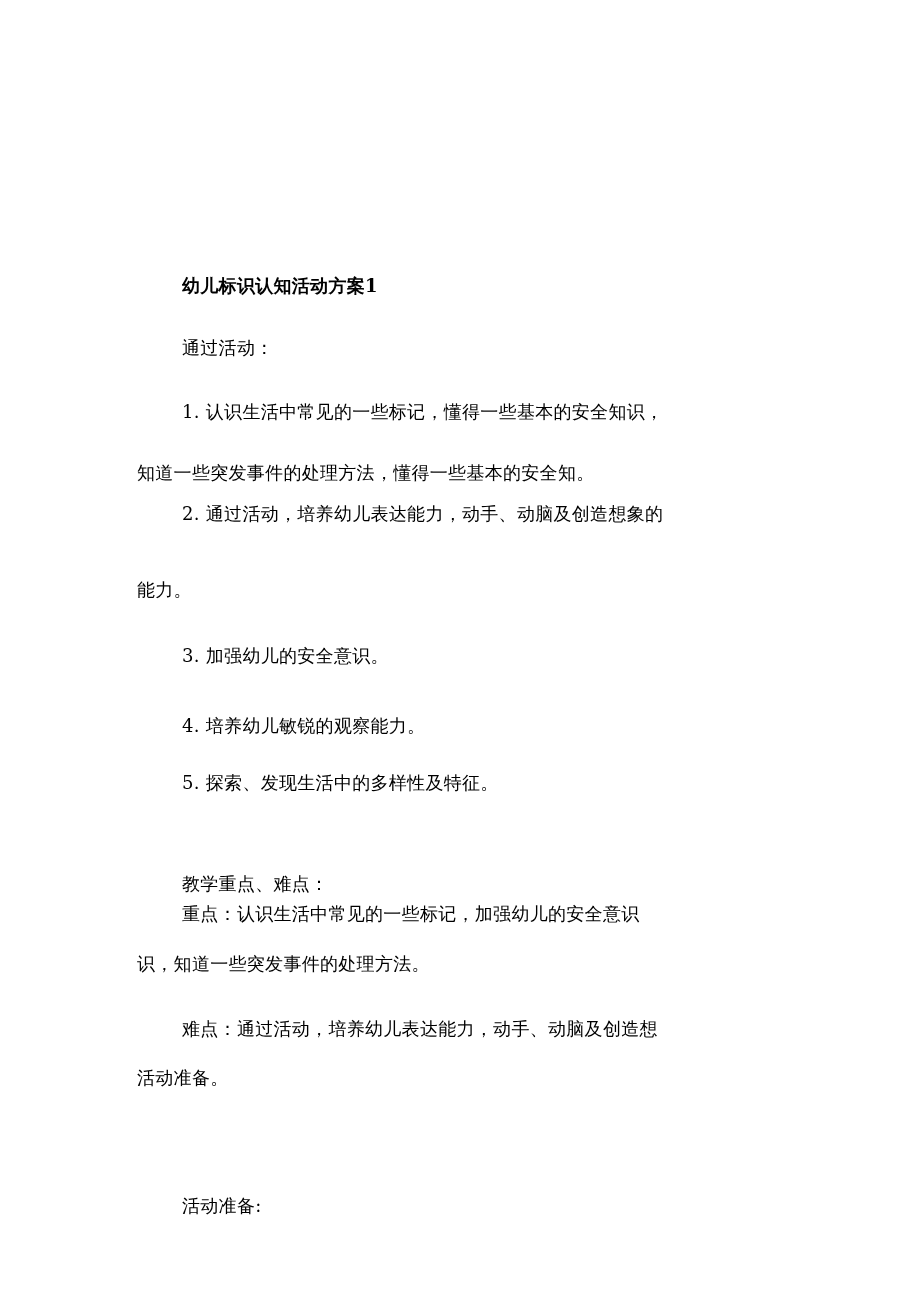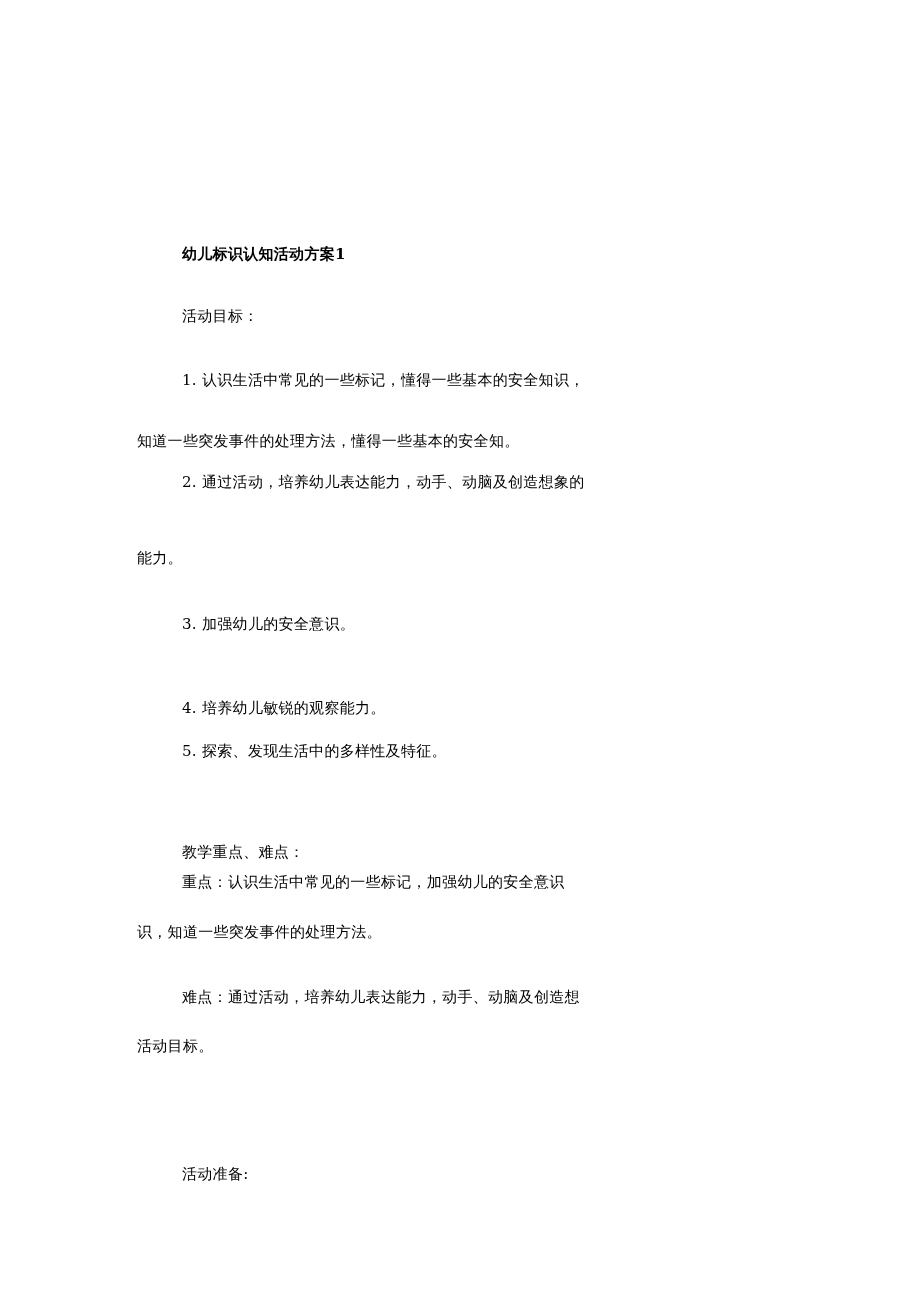--- a/index.html
+++ b/index.html
@@ -1,41 +1,41 @@
 <!DOCTYPE html>
 <html><head>
   <meta charset="utf-8">
   <style>
     html, body { margin: 0; padding: 0; background: #ffffff; }
     body { width: 920px; height: 1302px; position: relative; overflow: hidden;
       font-family: "DejaVu Serif", "Liberation Serif", serif; color: #000; }
     .page { position: absolute; left: 137px; top: 0; width: 640px; }
-    .line { position: absolute; left: 0; font-size: 15px; line-height: 28px; white-space: nowrap; letter-spacing: 0.3px; }
+    .line { position: absolute; left: 0; font-size: 18px; line-height: 28px; white-space: nowrap; letter-spacing: 0.3px; margin-top: 32px; }
     .ind { left: 45px; }
     .title { font-weight: bold; }
   </style>
 </head>
 <body>
 
 <div class="page">
   <div class="line ind title" style="top:240px">幼儿标识认知活动方案1</div>
-  <div class="line ind" style="top:302px">活动目标：</div>
+  <div class="line ind" style="top:302px">通过活动：</div>
 
   <div class="line ind" style="top:366px">1. 认识生活中常见的一些标记，懂得一些基本的安全知识，</div>
   <div class="line" style="top:427px">知道一些突发事件的处理方法，懂得一些基本的安全知。</div>
 
   <div class="line ind" style="top:468px">2. 通过活动，培养幼儿表达能力，动手、动脑及创造想象的</div>
   <div class="line" style="top:544px">能力。</div>
 
   <div class="line ind" style="top:610px">3. 加强幼儿的安全意识。</div>
-  <div class="line ind" style="top:694px">4. 培养幼儿敏锐的观察能力。</div>
+  <div class="line ind" style="top:680px">4. 培养幼儿敏锐的观察能力。</div>
   <div class="line ind" style="top:737px">5. 探索、发现生活中的多样性及特征。</div>
 
   <div class="line ind" style="top:838px">教学重点、难点：</div>
 
   <div class="line ind" style="top:868px">重点：认识生活中常见的一些标记，加强幼儿的安全意识</div>
   <div class="line" style="top:918px">识，知道一些突发事件的处理方法。</div>
 
   <div class="line ind" style="top:983px">难点：通过活动，培养幼儿表达能力，动手、动脑及创造想</div>
-  <div class="line" style="top:1032px">活动目标。</div>
+  <div class="line" style="top:1032px">活动准备。</div>
 
   <div class="line ind" style="top:1160px">活动准备:</div>
 </div>
 
 </body></html>

